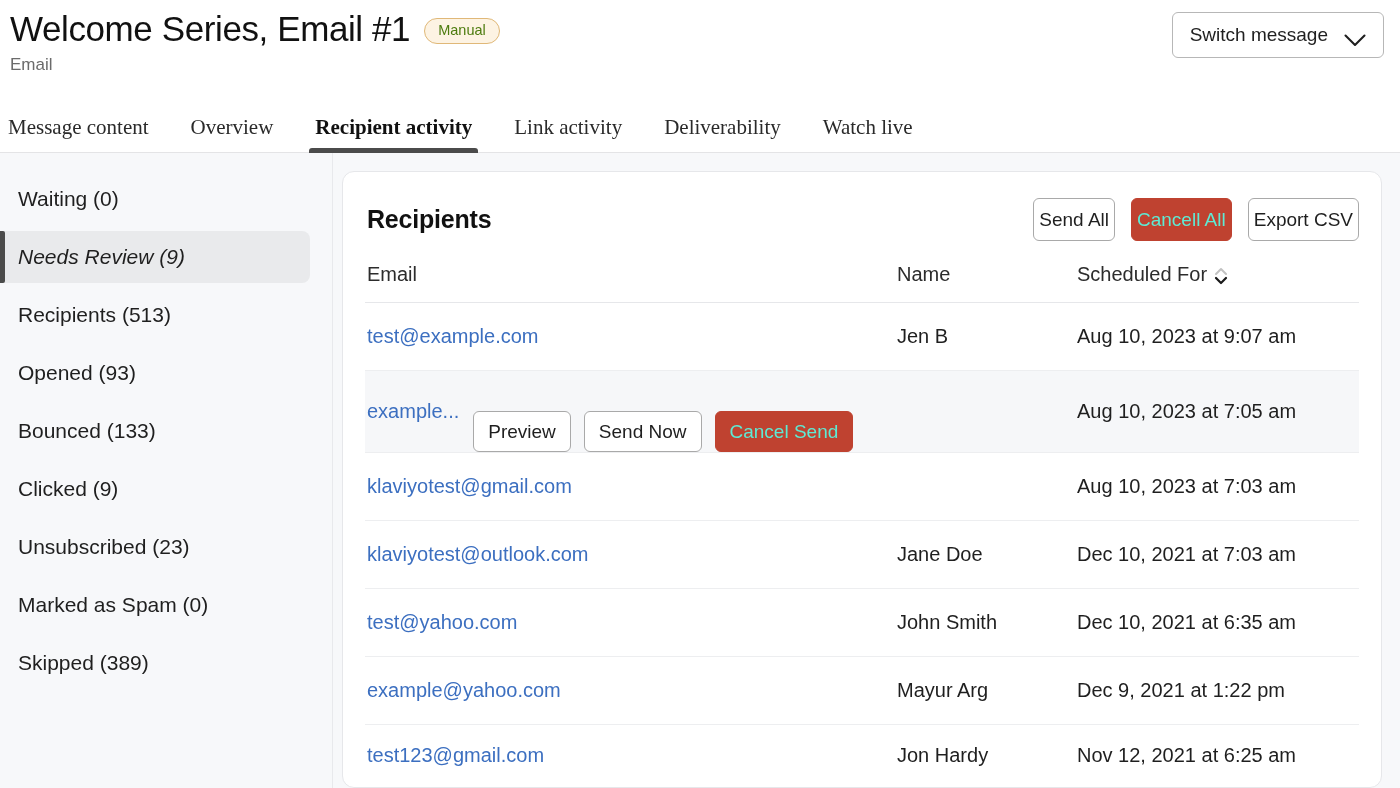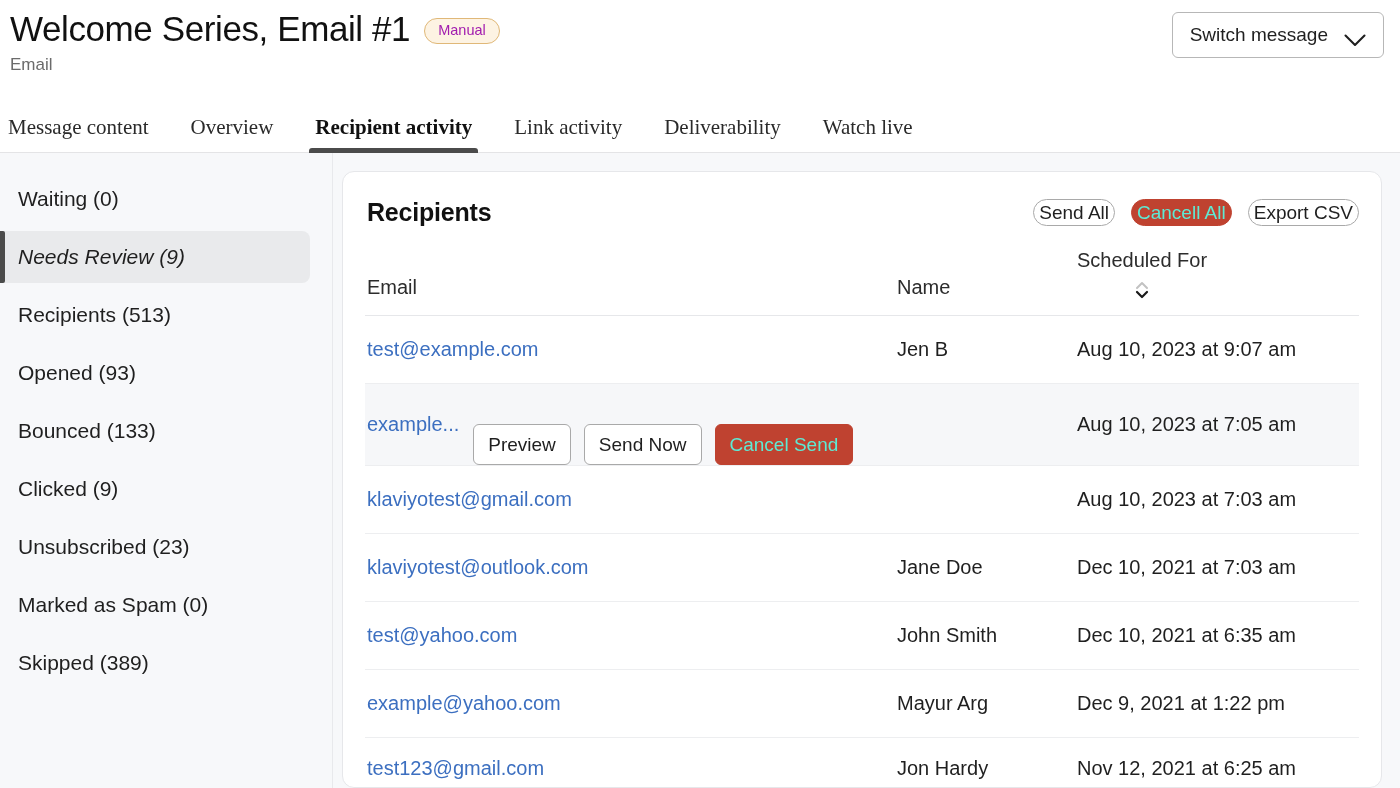--- a/index.html
+++ b/index.html
@@ -51,21 +51,21 @@
 
   .badge-manual {
     display: inline-flex;
     align-items: center;
     justify-content: center;
     height: 26px;
     padding: 0 13px;
     border-radius: 13px;
     border: 1px solid #e0b878;
     background: #fdf3e3;
-    color: #a21caf;
+    color: #4d7c0f;
     font-size: 14.5px;
     line-height: 1;
     white-space: nowrap;
     position: relative;
     top: 2px;
   }
 
   .subtitle {
     margin-top: 4px;
     font-size: 17px;
@@ -210,23 +210,23 @@
     font-weight: 700;
     color: #111111;
     letter-spacing: -0.2px;
   }
   .card-actions {
     display: flex;
     align-items: center;
     gap: 16px;
   }
   .btn {
-    height: 27px;
+    height: 43px;
     padding: 0 5px;
-    border-radius: 17px;
+    border-radius: 6px;
     font-family: inherit;
     font-size: 19px;
     line-height: 1;
     cursor: pointer;
     white-space: nowrap;
   }
   .btn-outline {
     background: #ffffff;
     border: 1px solid #a9a9a9;
     color: #1f1f1f;
@@ -256,21 +256,20 @@
   }
   .col-email { width: 530px; }
   .col-name  { width: 180px; }
   .col-sched { width: auto; }
 
   .th-sortable {
     display: inline-flex;
     align-items: center;
     gap: 7px;
     cursor: pointer;
-    flex-direction: column;
   }
   .sort-icon {
     display: inline-block;
     width: 14px;
     height: 20px;
     position: relative;
     top: 1px;
   }
 
   .tbl td {

